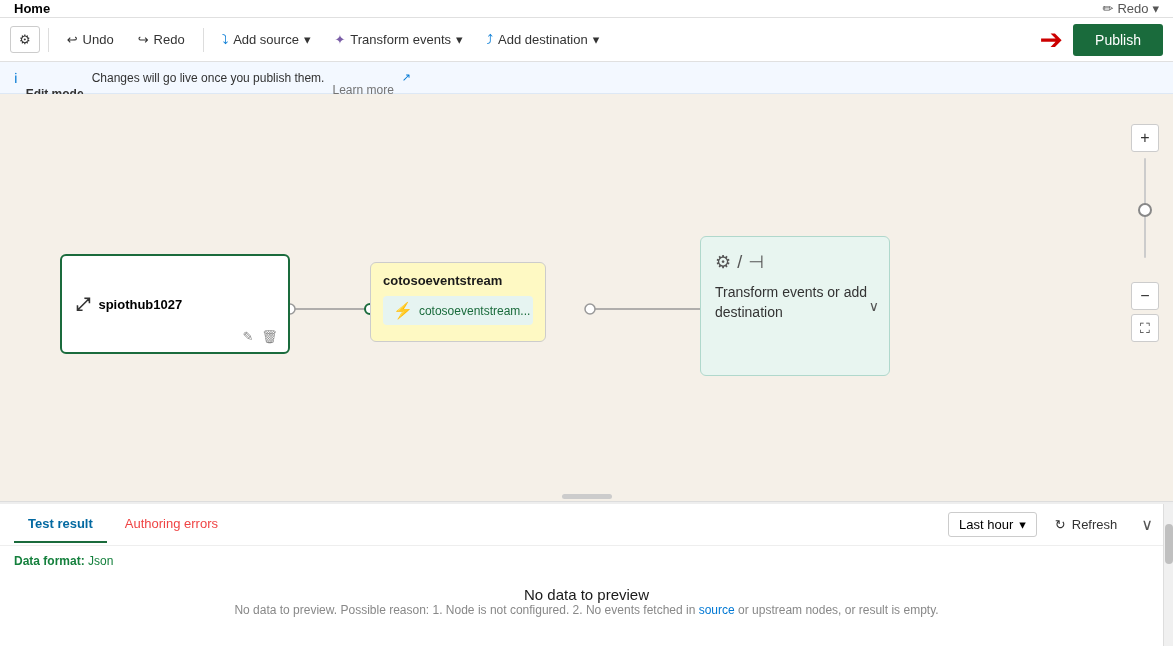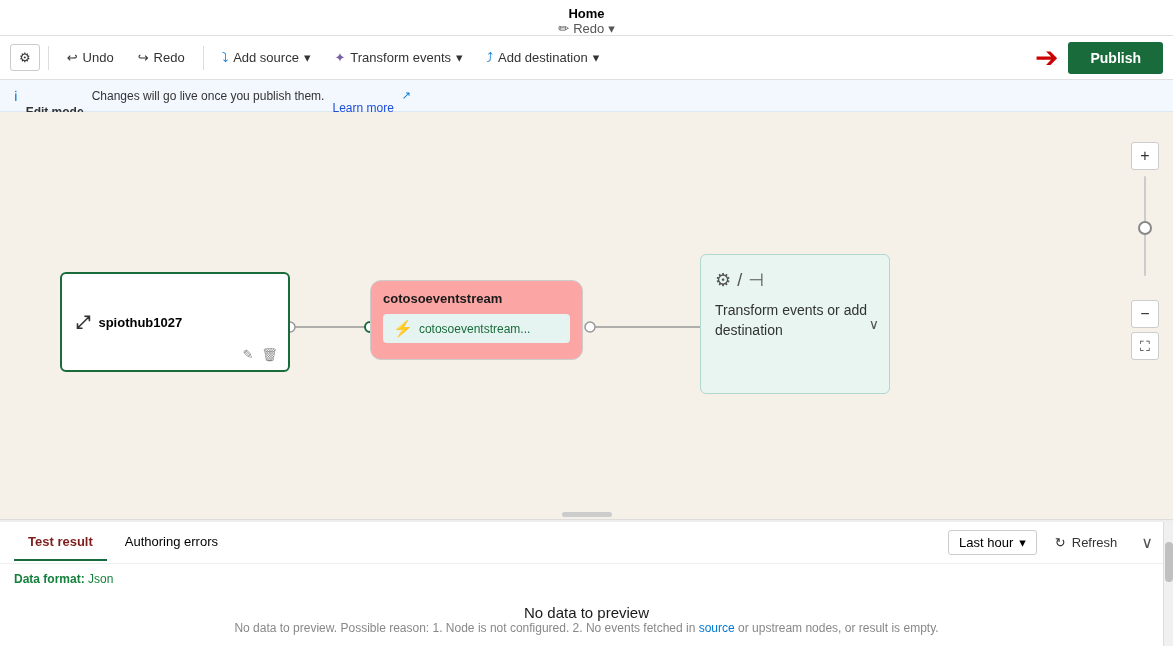--- a/index.html
+++ b/index.html
@@ -1,73 +1,73 @@
 <!DOCTYPE html>
 <html><head>
   <meta charset="utf-8">
   <style>
     * { box-sizing: border-box; margin: 0; padding: 0; }
     body { font-family: 'Segoe UI', Arial, sans-serif; font-size: 13px; background: #fff; width: 1173px; height: 646px; overflow: hidden; }
 
     
     .title-bar {
       display: flex; align-items: center; justify-content: space-between;
-      padding: 6px 14px; border-bottom: 1px solid #e0e0e0; background: #fff; height: 36px; flex-direction: column;
+      padding: 6px 14px; border-bottom: 1px solid #e0e0e0; background: #fff; height: 18px;
     }
     .title-bar-left { display: flex; align-items: center; gap: 6px; }
     .title-bar-edit { display: flex; align-items: center; gap: 4px; color: #555; font-size: 13px; cursor: pointer; }
 
     
     .toolbar {
       display: flex; align-items: center; gap: 4px;
       padding: 6px 10px; border-bottom: 1px solid #e0e0e0; background: #fff; height: 44px;
     }
     .toolbar-btn {
       display: flex; align-items: center; gap: 5px;
       padding: 5px 10px; border: none; background: none; cursor: pointer;
       font-size: 13px; color: #333; border-radius: 3px;
     }
     .toolbar-settings { padding: 5px 8px; border: 1px solid #ccc; border-radius: 3px; }
     .toolbar-divider { width: 1px; height: 24px; background: #ddd; margin: 0 4px; }
     .toolbar-spacer { flex: 1; }
     .publish-btn {
       background: #1a6b3c; color: #fff; border: none; padding: 8px 22px;
-      font-size: 14px; font-weight: 700; border-radius: 3px; cursor: pointer;
+      font-size: 14px; font-weight: 400; border-radius: 3px; cursor: pointer;
     }
 
     
     .info-bar {
       display: flex; align-items: center; gap: 8px;
       padding: 6px 14px; background: #f3f8ff; border-bottom: 1px solid #dde8f5; height: 32px;
       font-size: 12px; color: #333;
     }
     .info-icon { color: #0078d4; font-size: 14px; }
-    .info-link { color: #1d4ed8; text-decoration: none; cursor: pointer; margin-top: 24px; }
+    .info-link { color: #737373; text-decoration: none; cursor: pointer; margin-top: 24px; }
 
     
     .canvas {
       background: #f5f0e8; position: relative; overflow: hidden;
       height: 408px; border-bottom: 1px solid #ddd;
     }
 
     
     .node-source {
       position: absolute; top: 160px; left: 60px;
       width: 230px; height: 100px;
       border: 2px solid #1a6b3c; border-radius: 6px; background: #fff;
       display: flex; flex-direction: column; justify-content: center; padding: 14px;
     }
     .node-source-title { display: flex; align-items: center; gap: 8px; font-weight: 600; font-size: 13px; }
     .node-source-icon { font-size: 18px; color: #333; }
     .node-source-actions { display: flex; gap: 8px; position: absolute; bottom: 8px; right: 10px; color: #888; font-size: 13px; }
 
     .node-stream {
       position: absolute; top: 168px; left: 370px;
-      width: 213px; min-height: 80px;
-      border: 1px solid #ccc; border-radius: 11px; background: #fca5a5;
+      width: 176px; min-height: 80px;
+      border: 1px solid #ccc; border-radius: 6px; background: #fef9c3;
       padding: 10px 12px;
     }
     .node-stream-title { font-weight: 600; font-size: 13px; margin-bottom: 8px; color: #1a1a1a; }
     .node-stream-badge {
       display: flex; align-items: center; gap: 6px;
       background: #e6f4f1; border-radius: 4px; padding: 5px 10px;
       font-size: 12px; color: #1a6b3c;
     }
 
     .node-destination {
@@ -104,23 +104,23 @@
     .zoom-fit-btn {
       width: 28px; height: 28px; border: 1px solid #ccc; background: #fff;
       display: flex; align-items: center; justify-content: center;
       cursor: pointer; font-size: 14px; color: #333; border-radius: 3px; margin-top: 2px;
     }
 
     
     .bottom-panel { background: #fff; height: 176px; border-top: 2px solid #eee; }
     .bottom-tabs { display: flex; align-items: center; padding: 0 14px; border-bottom: 1px solid #eee; height: 42px; }
     .bottom-tab {
-      padding: 10px 14px; font-size: 13px; color: #000000; cursor: pointer; border-bottom: 2px solid transparent; margin-right: 4px;
-    }
-    .bottom-tab.active { color: #7f1d1d; border-bottom: 2px solid #1a6b3c; font-weight: 600; }
+      padding: 10px 14px; font-size: 13px; color: #ef4444; cursor: pointer; border-bottom: 2px solid transparent; margin-right: 4px;
+    }
+    .bottom-tab.active { color: #0369a1; border-bottom: 2px solid #1a6b3c; font-weight: 600; }
     .bottom-tab-right { margin-left: auto; display: flex; align-items: center; gap: 10px; }
     .time-select {
       display: flex; align-items: center; gap: 6px;
       border: 1px solid #ccc; border-radius: 3px; padding: 4px 10px; font-size: 13px; cursor: pointer;
       background: #fff;
     }
     .refresh-btn {
       display: flex; align-items: center; gap: 6px;
       border: none; background: none; font-size: 13px; color: #333; cursor: pointer; padding: 4px 8px;
     }

